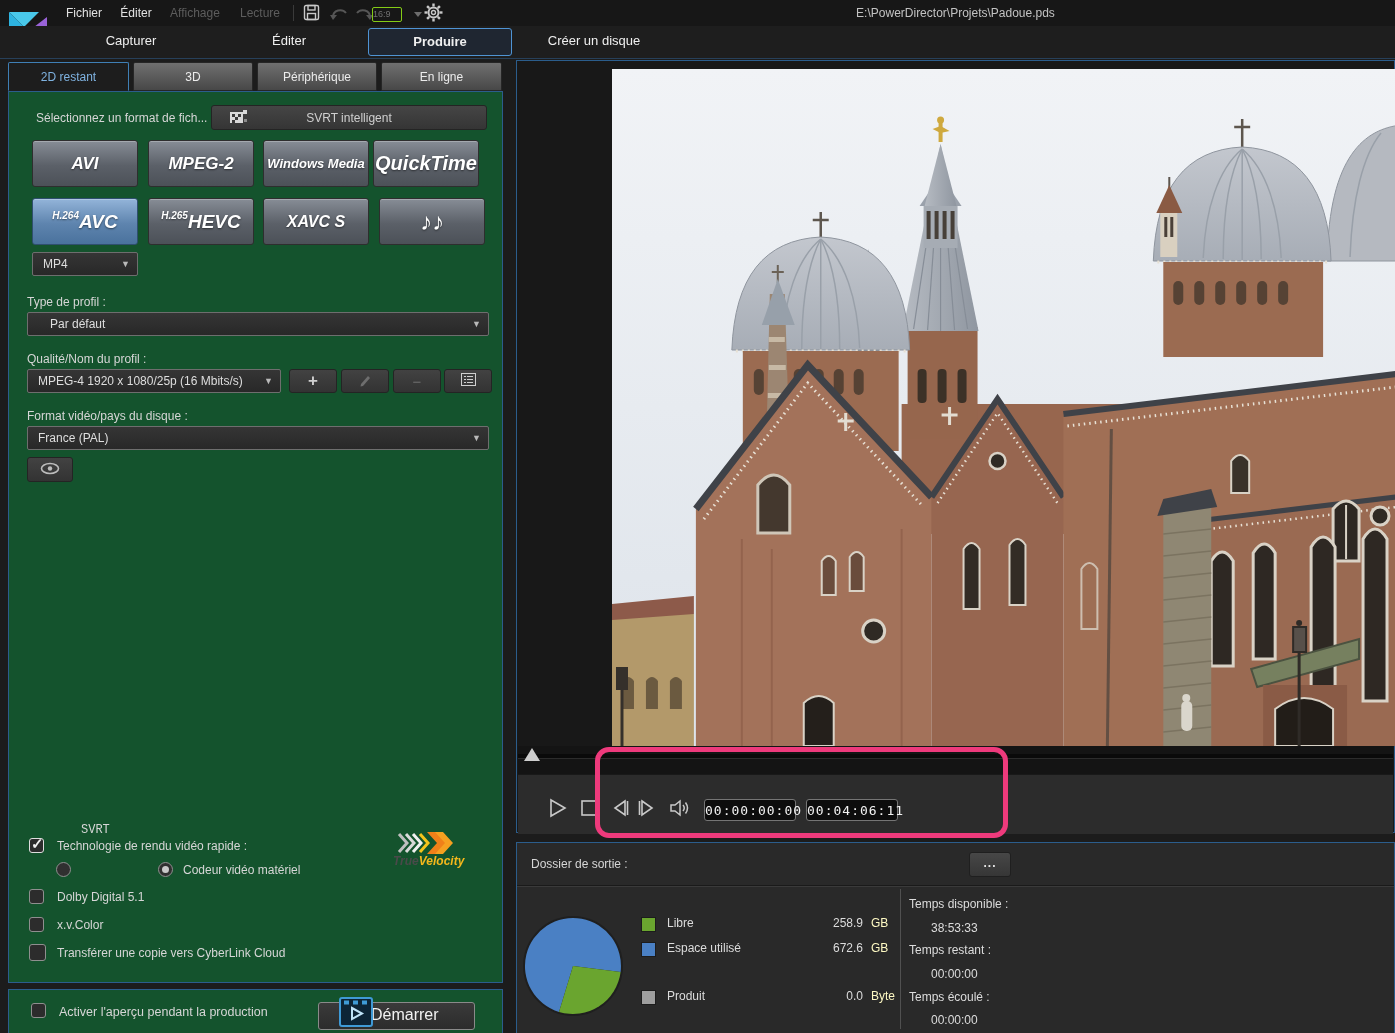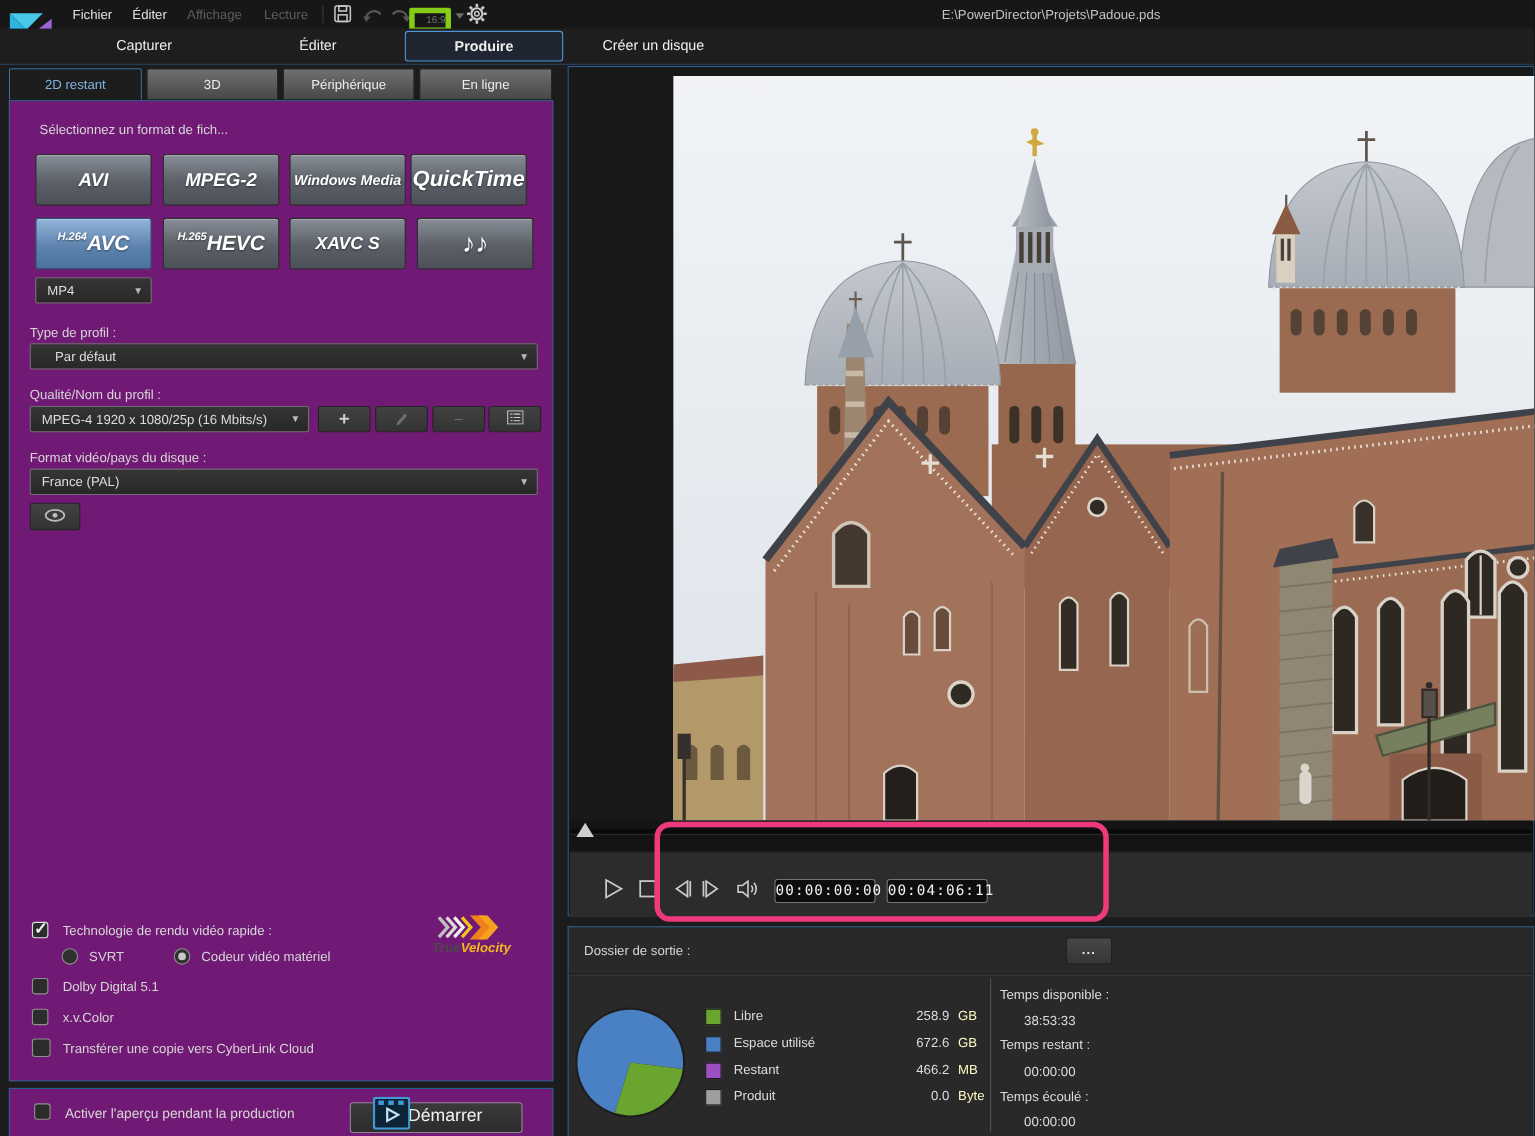--- a/index.html
+++ b/index.html
@@ -16,21 +16,21 @@
   .mode-tab{position:absolute;top:2px;height:26px;line-height:26px;text-align:center;color:#efefef;font-size:13px;}
   .mode-tab.active{border:1px solid #4f94d4;border-radius:3px;background:rgba(35,55,85,.35);font-weight:bold;}
   #proj-title{position:absolute;left:516px;right:0;top:0;height:26px;line-height:26px;text-align:center;color:#c3c3c3;font-size:12px;}
   #header-line{position:absolute;left:0;top:58px;right:0;height:1px;background:#27405a;}
   
   .ptab{position:absolute;top:62px;height:29px;line-height:28px;text-align:center;font-size:12px;
         background:linear-gradient(#707070,#474747);color:#ececec;border:1px solid #262626;
         border-radius:2px 2px 0 0;box-sizing:border-box;}
   .ptab.active{background:#1d1d1d;border:1px solid #3f7fb5;border-bottom-color:#1d1d1d;color:#7fb2e0;}
   
-  .panelbox{position:absolute;background:#701a75;border:1px solid #2b5d8c;box-sizing:border-box;}
+  .panelbox{position:absolute;background:#14532d;border:1px solid #2b5d8c;box-sizing:border-box;}
   .lbl{position:absolute;color:#d6d6d6;font-size:12px;white-space:nowrap;}
   .dd{position:absolute;background:linear-gradient(#353535,#282828);border:1px solid #6e6e6e;border-radius:2px;
       color:#dedede;font-size:12px;line-height:22px;padding:0 26px 0 10px;box-sizing:border-box;height:24px;
       white-space:nowrap;overflow:hidden;}
   .dd .arr{position:absolute;right:7px;top:0;line-height:22px;color:#b9b9b9;font-size:9px;}
   .fmt-btn{position:absolute;width:106px;height:47px;border:1px solid #2e2e2e;border-radius:3px;box-sizing:border-box;
       background:linear-gradient(#878d96,#5b6068 55%,#4c5158);color:#fff;font-style:italic;font-weight:bold;
       display:flex;align-items:center;justify-content:center;text-shadow:0 1px 2px rgba(0,0,0,.5);
       box-shadow:inset 0 1px 0 rgba(255,255,255,.25);}
   .fmt-btn.sel{background:linear-gradient(#93b4d9,#5e84ae 55%,#4a729d);border-color:#2f4f6e;}
@@ -102,21 +102,21 @@
         <path d="M4,13 C4,6 13,4 17,9"></path>
           <polygon points="1,11 8,11 4,16" fill="#565656" stroke="none"></polygon>
       </svg>
     </span>
     <span class="tico" style="left:354px;">
       <svg width="20" height="17" viewBox="0 0 20 17" fill="none" stroke="#565656" stroke-width="2">
         <path d="M16,13 C16,6 7,4 3,9"></path>
           <polygon points="19,11 12,11 16,16" fill="#565656" stroke="none"></polygon>
       </svg>
     </span>
-    <span class="tico" style="left:372px;top:7px;width:28px;height:13px;border:5px solid #84cc16;border-radius:2px;color:#707070;font-size:9px;text-align:right;line-height:12px;">16:9</span>
+    <span class="tico" style="left:372px;top:7px;width:28px;height:13px;border:1px solid #84cc16;border-radius:2px;color:#707070;font-size:9px;text-align:left;line-height:12px;">16:9</span>
     <span class="tico" style="left:414px;top:12px;width:0;height:0;border-left:4px solid transparent;border-right:4px solid transparent;border-top:5px solid #6d6d6d;"></span>
     <span class="tico" style="left:424px;top:3px;">
       <svg width="19" height="19" viewBox="0 0 19 19" fill="none" stroke="#c9c9c9">
         <circle cx="9.5" cy="9.5" r="5" stroke-width="2"></circle>
         <circle cx="9.5" cy="9.5" r="2" stroke-width="1.4"></circle>
         <g stroke-width="2.4">
           <line x1="9.5" y1="0.5" x2="9.5" y2="3.5"></line>
             <line x1="9.5" y1="15.5" x2="9.5" y2="18.5"></line>
           <line x1="0.5" y1="9.5" x2="3.5" y2="9.5"></line>
             <line x1="15.5" y1="9.5" x2="18.5" y2="9.5"></line>
@@ -139,20 +139,34 @@
   <div id="header-line"></div>
 
   <div class="ptab active" style="left:8px;width:121px;">2D restant</div>
   <div class="ptab" style="left:133px;width:120px;">3D</div>
   <div class="ptab" style="left:257px;width:120px;">Périphérique</div>
   <div class="ptab" style="left:381px;width:121px;">En ligne</div>
 
   <div class="panelbox" style="left:8px;top:91px;width:495px;height:892px;">
 
     <span class="lbl" style="left:27px;top:19px;">Sélectionnez un format de fich...</span>
+    <div class="tbtn" style="left:202px;top:13px;width:276px;height:25px;background:linear-gradient(#454545,#353535);">
+      <span style="position:absolute;left:18px;top:4px;">
+        <svg width="18" height="15" viewBox="0 0 18 15">
+          <rect x="0" y="2" width="13" height="11" fill="#d9d9d9"></rect>
+          <rect x="2" y="4" width="3" height="3" fill="#3a3a3a"></rect>
+            <rect x="8" y="4" width="3" height="3" fill="#3a3a3a"></rect>
+          <rect x="5" y="7" width="3" height="3" fill="#3a3a3a"></rect>
+            <rect x="2" y="10" width="3" height="3" fill="#3a3a3a"></rect>
+          <rect x="13" y="0" width="4" height="4" fill="#d9d9d9"></rect>
+            <rect x="14" y="9" width="3" height="3" fill="#8a8a8a"></rect>
+        </svg>
+      </span>
+      <span>SVRT intelligent</span>
+    </div>
 
     <div class="fmt-btn" style="left:23px;top:48px;font-size:17px;">
         <span>AVI</span>
       </div>
     <div class="fmt-btn" style="left:139px;top:48px;font-size:17px;">
         <span>MPEG-2</span>
       </div>
     <div class="fmt-btn" style="left:254px;top:48px;font-size:13px;">
         <span>Windows Media</span>
       </div>
@@ -244,21 +258,21 @@
           <path d="M15,2 L23,11 L15,20" stroke="#d9d9d9"></path>
           <path d="M22,2 L30,11 L22,20" stroke="#f0f0f0"></path>
           <path d="M29,2 L37,11 L29,20" stroke="#f5c41c"></path>
         </g>
         <polygon points="36,0 48,0 58,11 48,22 36,22 46,11" fill="#f08019"></polygon>
         <polygon points="44,0 52,0 62,11 52,22 44,22 54,11" fill="#f6a020"></polygon>
         <text x="2" y="33" font-size="12" font-weight="bold" font-style="italic" fill="#4a4a4a" font-family="Liberation Sans, sans-serif"><tspan>True</tspan><tspan fill="#f5b81c">Velocity</tspan><tspan fill="#f08019"> 5</tspan></text>
       </svg>
     </span>
     <span class="radio" style="left:47px;top:770px;"></span>
-    <span class="lbl" style="left:72px;top:771px;">SVRT</span>
+    <span class="lbl" style="left:72px;top:731px;font-family:Liberation Mono, monospace;">SVRT</span>
     <span class="radio" style="left:149px;top:770px;">
         <span class="dot"></span>
       </span>
     <span class="lbl" style="left:174px;top:771px;">Codeur vidéo matériel</span>
 
     <span class="cb" style="left:20px;top:797px;"></span>
     <span class="lbl" style="left:48px;top:798px;">Dolby Digital 5.1</span>
     <span class="cb" style="left:20px;top:825px;"></span>
     <span class="lbl" style="left:48px;top:826px;">x.v.Color</span>
     <span class="cb" style="left:20px;top:852px;width:17px;height:17px;"></span>
@@ -533,26 +547,20 @@
       <span class="leg-lb">Libre</span>
       <span class="leg-val">258.9</span>
       <span class="leg-un">GB</span>
     </div>
     <div class="leg-row" style="top:96px;right:0;">
       <span class="leg-sw" style="background: rgb(74, 128, 196);"></span>
       <span class="leg-lb">Espace utilisé</span>
       <span class="leg-val">672.6</span>
       <span class="leg-un">GB</span>
     </div>
-    <div class="leg-row" style="top:120px;right:0;">
-      <span class="leg-sw" style="background: rgb(155, 79, 192);"></span>
-      <span class="leg-lb">Restant</span>
-      <span class="leg-val">466.2</span>
-      <span class="leg-un">MB</span>
-    </div>
     <div class="leg-row" style="top:144px;right:0;">
       <span class="leg-sw" style="background: rgb(158, 158, 158);"></span>
       <span class="leg-lb">Produit</span>
       <span class="leg-val">0.0</span>
       <span class="leg-un">Byte</span>
     </div>
 
     <div class="abs" style="left:383px;top:46px;width:1px;height:140px;background:#505050;"></div>
 
     <span class="time-lb" style="top:54px;">Temps disponible :</span>

